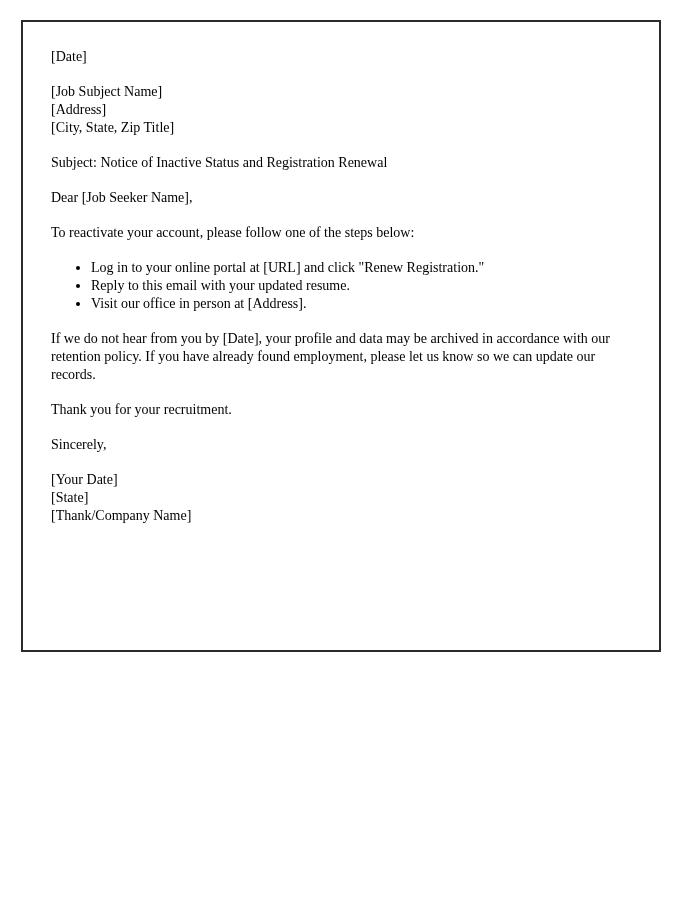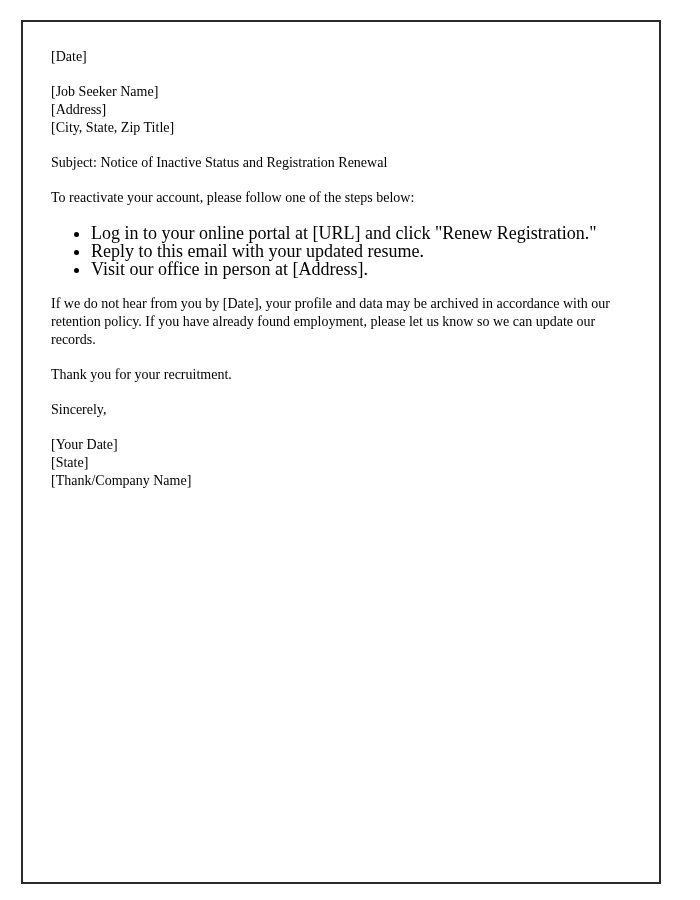--- a/index.html
+++ b/index.html
@@ -12,21 +12,21 @@
     height: 900px;
     position: relative;
     font-family: "Liberation Serif", "DejaVu Serif", serif;
     color: #000000;
   }
   .letter-page {
     position: absolute;
     left: 21px;
     top: 20px;
     width: 640px;
-    height: 864px;
+    height: 632px;
     box-sizing: border-box;
     border: 2px solid #2b2b2b;
     background: #ffffff;
     padding: 26px 28px 0 28px;
     overflow: hidden;
   }
   .letter-page p,
   .letter-page .block {
     margin: 0 0 17px 0;
     font-size: 14px;
@@ -35,39 +35,40 @@
   .block > div {
     font-size: 14px;
     line-height: 18px;
   }
   ul.steps-list {
     margin: 0 0 17px 0;
     padding-left: 40px;
     list-style-type: disc;
   }
   ul.steps-list li {
-    font-size: 18px;
+    font-size: 14px;
     line-height: 18px;
   }
 </style>
 </head>
 <body>
 
 <div class="letter-page">
 
   <p>[Date]</p>
 
   <div class="block">
-    <div>[Job Seeker Name]</div>
+    <div>[Job Subject Name]</div>
     <div>[Address]</div>
     <div>[City, State, Zip Title]</div>
   </div>
 
   <p>Subject: Notice of Inactive Status and Registration Renewal</p>
 
+  <p>Dear [Job Seeker Name],</p>
 
 
   <p>To reactivate your account, please follow one of the steps below:</p>
 
   <ul class="steps-list">
     <li>Log in to your online portal at [URL] and click "Renew Registration."</li>
     <li>Reply to this email with your updated resume.</li>
     <li>Visit our office in person at [Address].</li>
   </ul>
 

